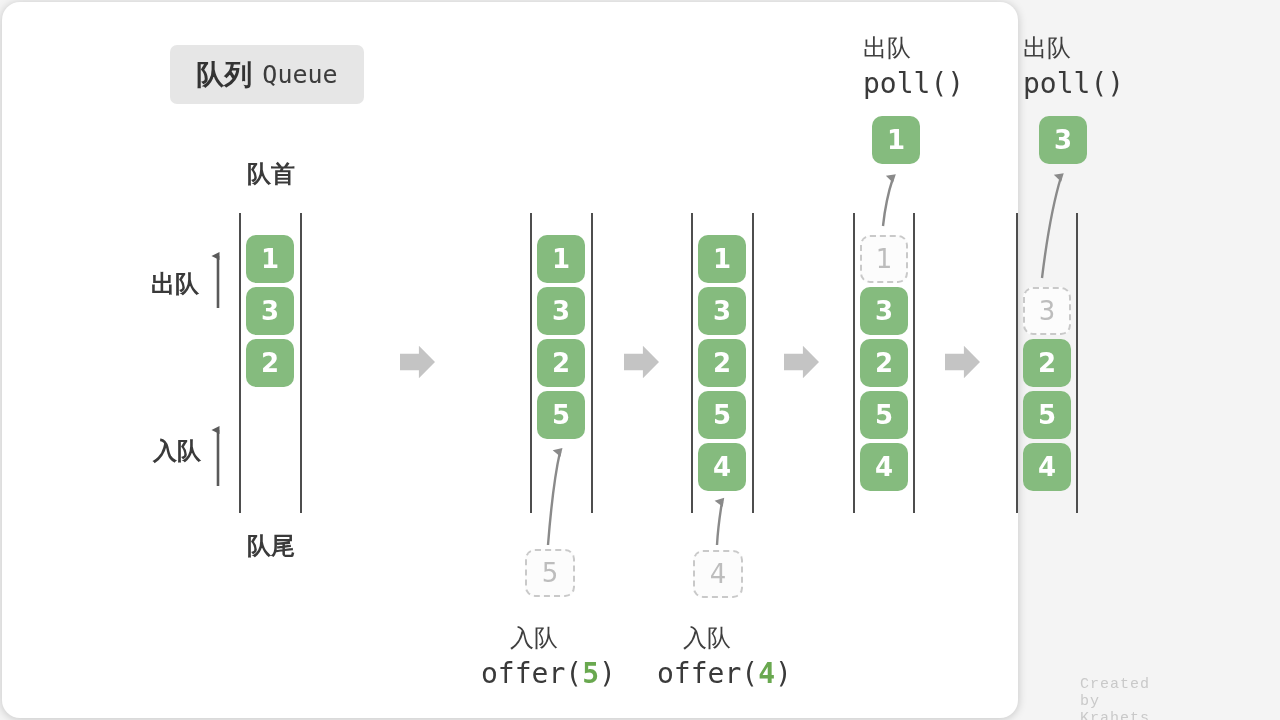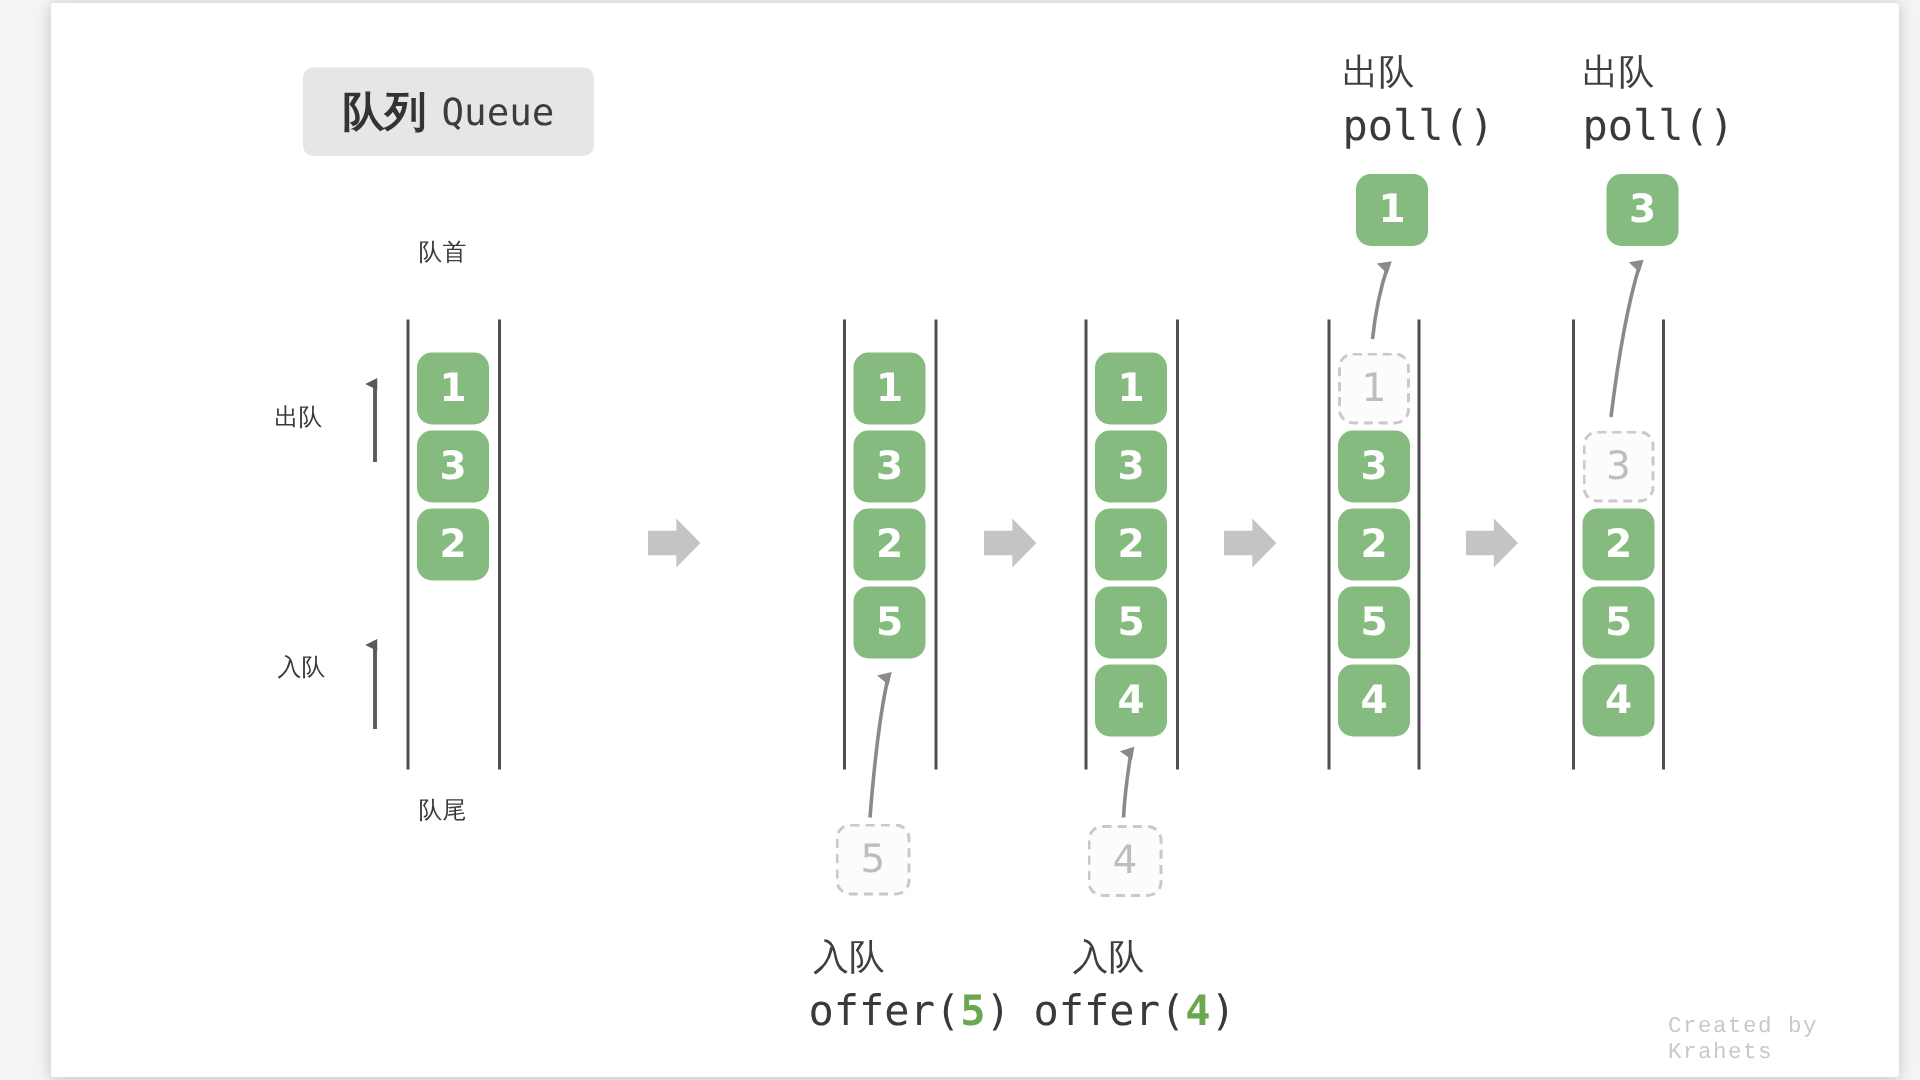--- a/index.html
+++ b/index.html
@@ -5,37 +5,36 @@
   html, body {
     margin: 0; padding: 0;
     width: 1280px; height: 720px;
     background: #f4f4f4;
     font-family: "DejaVu Sans", "Liberation Sans", sans-serif;
     overflow: hidden;
   }
   .abs { position: absolute; }
   #card {
     position: absolute;
-    left: 2px; top: 2px; width: 1232px; height: 716px;
+    left: 2px; top: 2px; width: 1016px; height: 716px;
     background: #ffffff;
-    border-radius: 2px;
+    border-radius: 18px;
     box-shadow: 0 1px 10px rgba(0,0,0,0.20);
-    margin-left: 32px;
   }
   
   .title-badge {
     left: 168px; top: 43px; width: 194px; height: 59px;
     background: #e6e6e6; border-radius: 7px;
     display: flex; align-items: center; justify-content: center;
     gap: 10px;
   }
   .title-zh { font-weight: bold; font-size: 28px; color: #333333; }
   .title-en { font-family: "DejaVu Sans Mono", "Liberation Mono", monospace; font-size: 25px; color: #3c3c3c; }
 
-  .zh-bold { font-weight: normal; font-size: 16px; color: #3a3a3a; white-space: nowrap; }
+  .zh-bold { font-weight: bold; font-size: 24px; color: #3a3a3a; white-space: nowrap; }
   .zh-reg  { font-weight: normal; font-size: 24px; color: #3f3f3f; white-space: nowrap; }
   .mono    { font-family: "DejaVu Sans Mono", "Liberation Mono", monospace; font-size: 28px; color: #3a3a3a; white-space: nowrap; }
   .mono .arg { color: #69a84f; font-weight: bold; }
 
   .wall { width: 2px; background: #4e4e4e; height: 300px; top: 211px; }
 
   .slot {
     width: 48px; height: 48px;
     display: flex; align-items: center; justify-content: center;
     box-sizing: border-box;
@@ -92,21 +91,21 @@
   <div class="abs step-arrow" style="left:943px; top:343px;"></div>
 
   <div class="abs wall" style="left:528px;"></div>
   <div class="abs wall" style="left:589px;"></div>
   <div class="abs slot green" style="left:535px; top:233px;">1</div>
   <div class="abs slot green" style="left:535px; top:285px;">3</div>
   <div class="abs slot green" style="left:535px; top:337px;">2</div>
   <div class="abs slot green" style="left:535px; top:389px;">5</div>
   <div class="abs slot dashed" style="left:523px; top:547px; width:50px;">5</div>
   <div class="abs zh-reg" style="left:508px; top:620px;">入队</div>
-  <div class="abs mono" style="left:505px; top:655px;"><span>offer(</span><span class="arg">5</span><span>)</span></div>
+  <div class="abs mono" style="left:479px; top:655px;"><span>offer(</span><span class="arg">5</span><span>)</span></div>
 
   <div class="abs wall" style="left:689px;"></div>
   <div class="abs wall" style="left:750px;"></div>
   <div class="abs slot green" style="left:696px; top:233px;">1</div>
   <div class="abs slot green" style="left:696px; top:285px;">3</div>
   <div class="abs slot green" style="left:696px; top:337px;">2</div>
   <div class="abs slot green" style="left:696px; top:389px;">5</div>
   <div class="abs slot green" style="left:696px; top:441px;">4</div>
   <div class="abs slot dashed" style="left:691px; top:548px; width:50px;">4</div>
   <div class="abs zh-reg" style="left:681px; top:620px;">入队</div>

